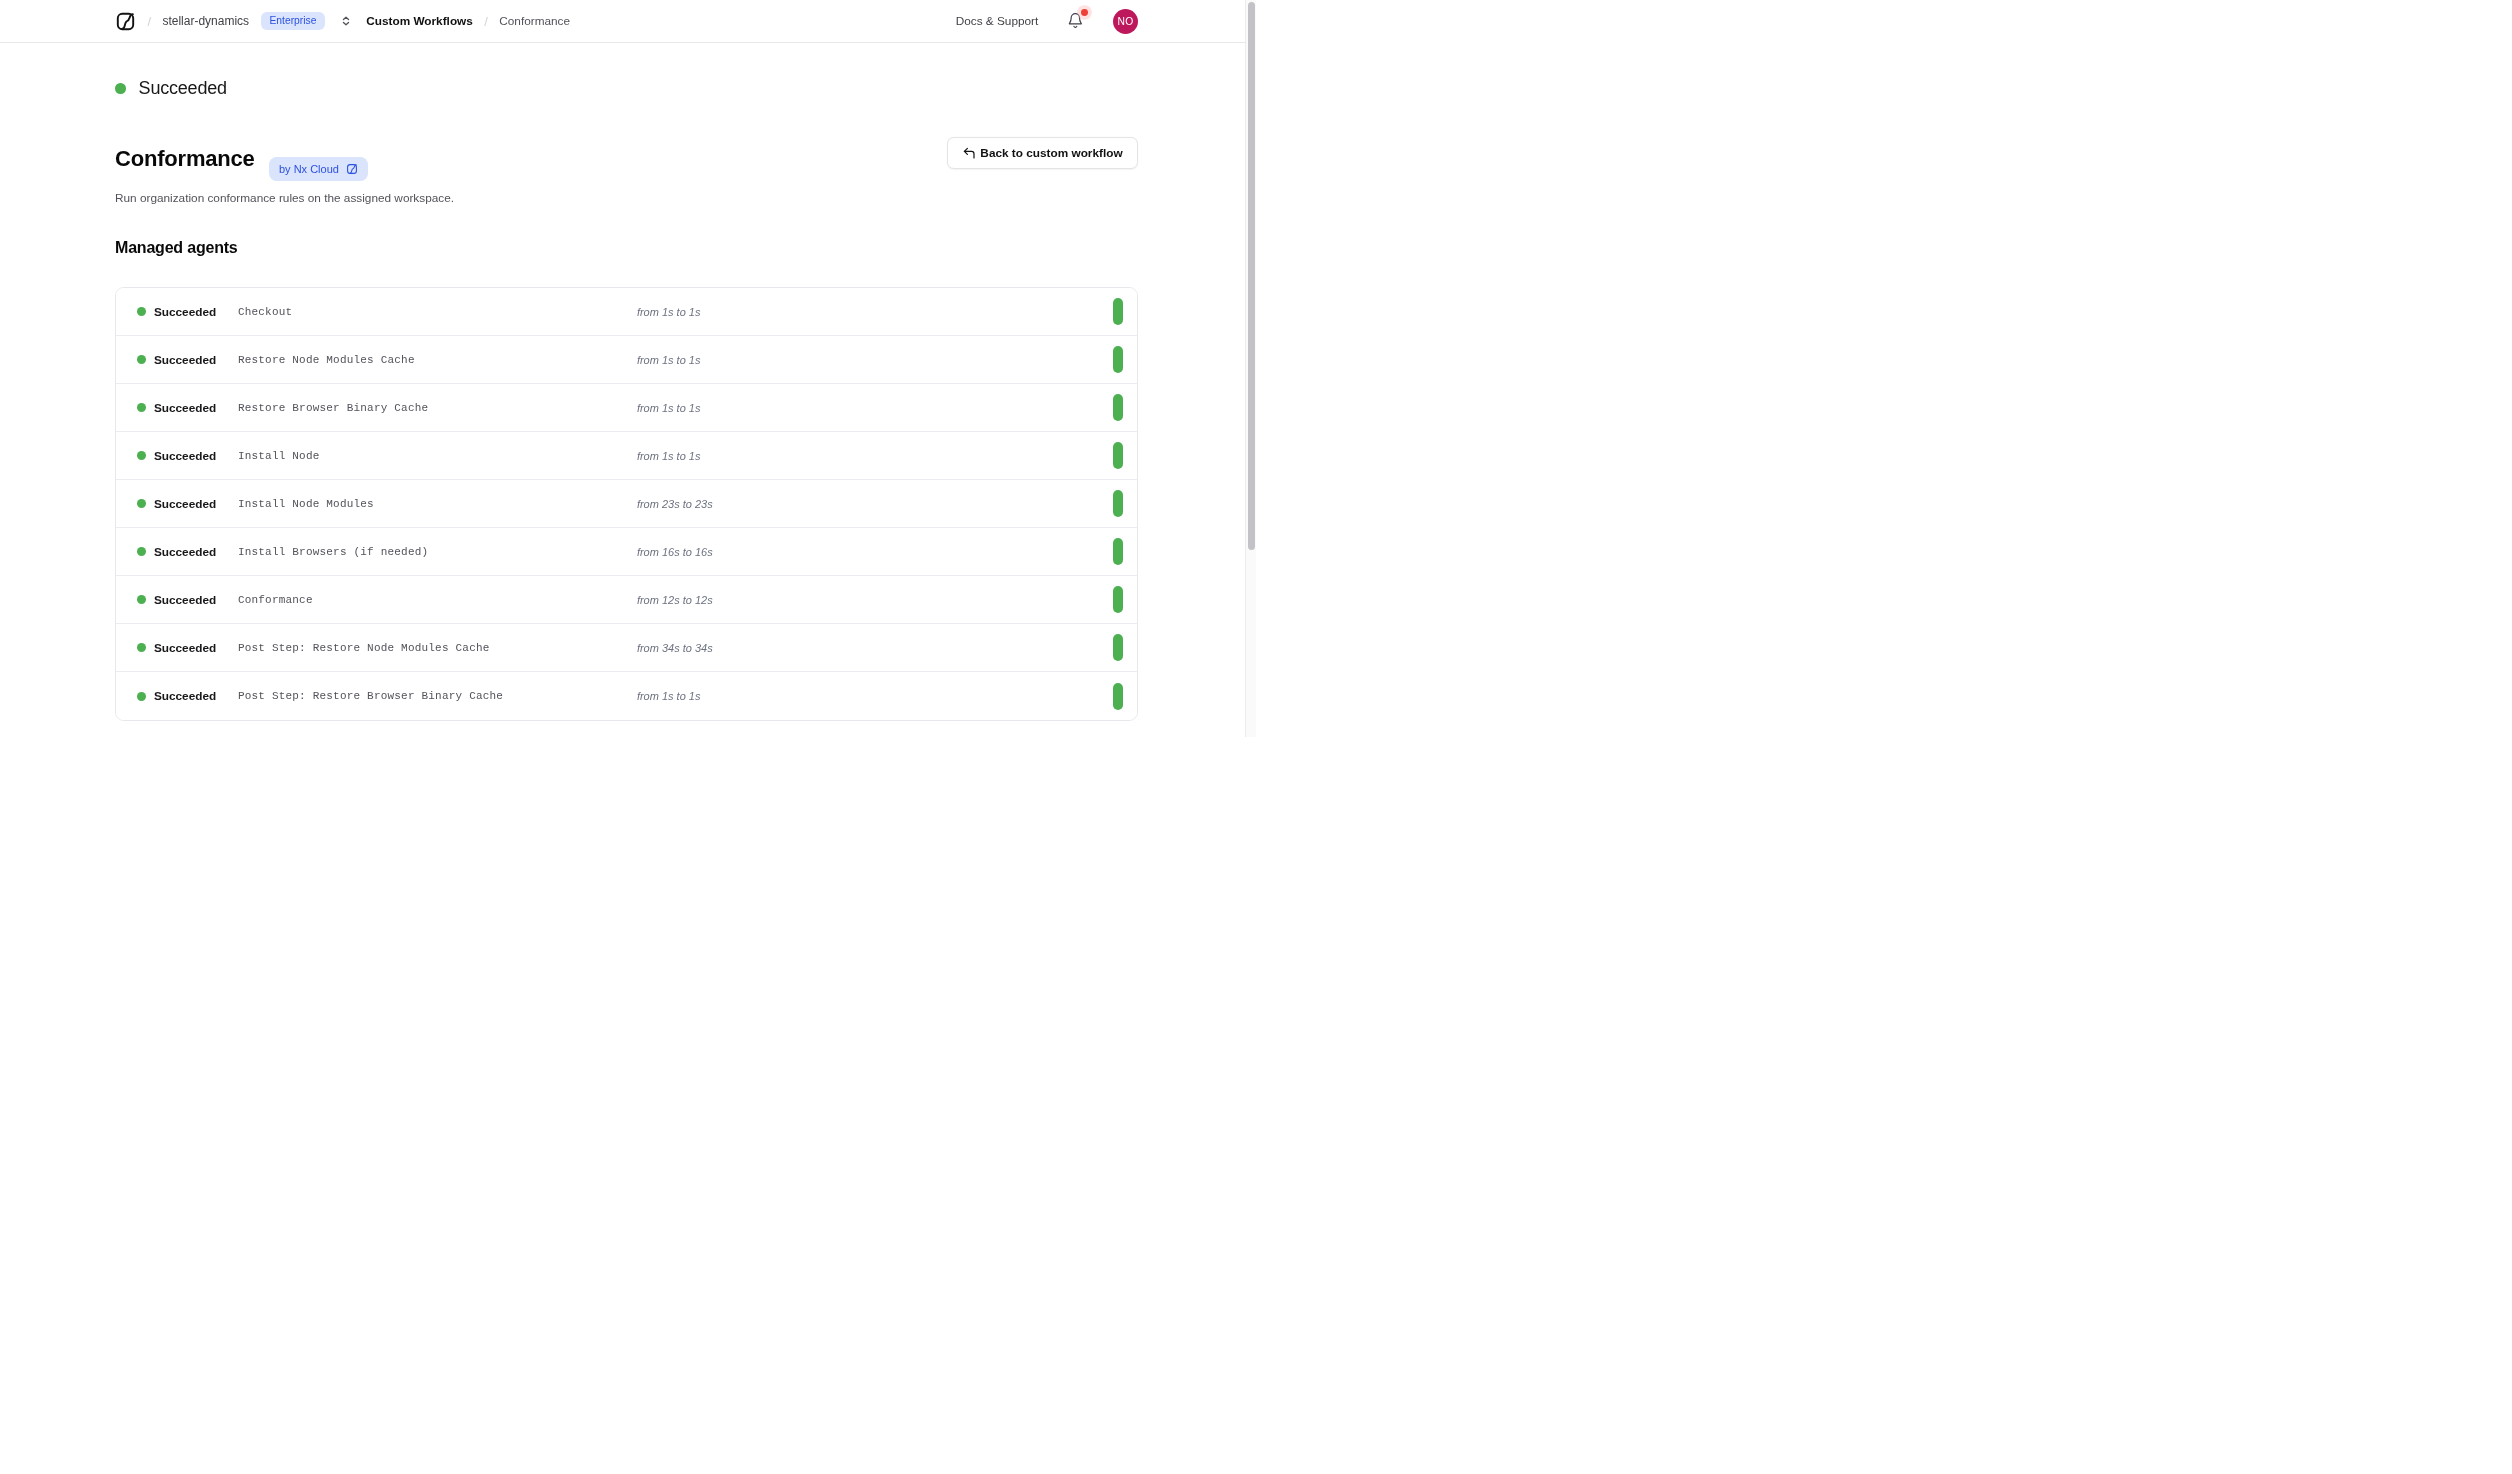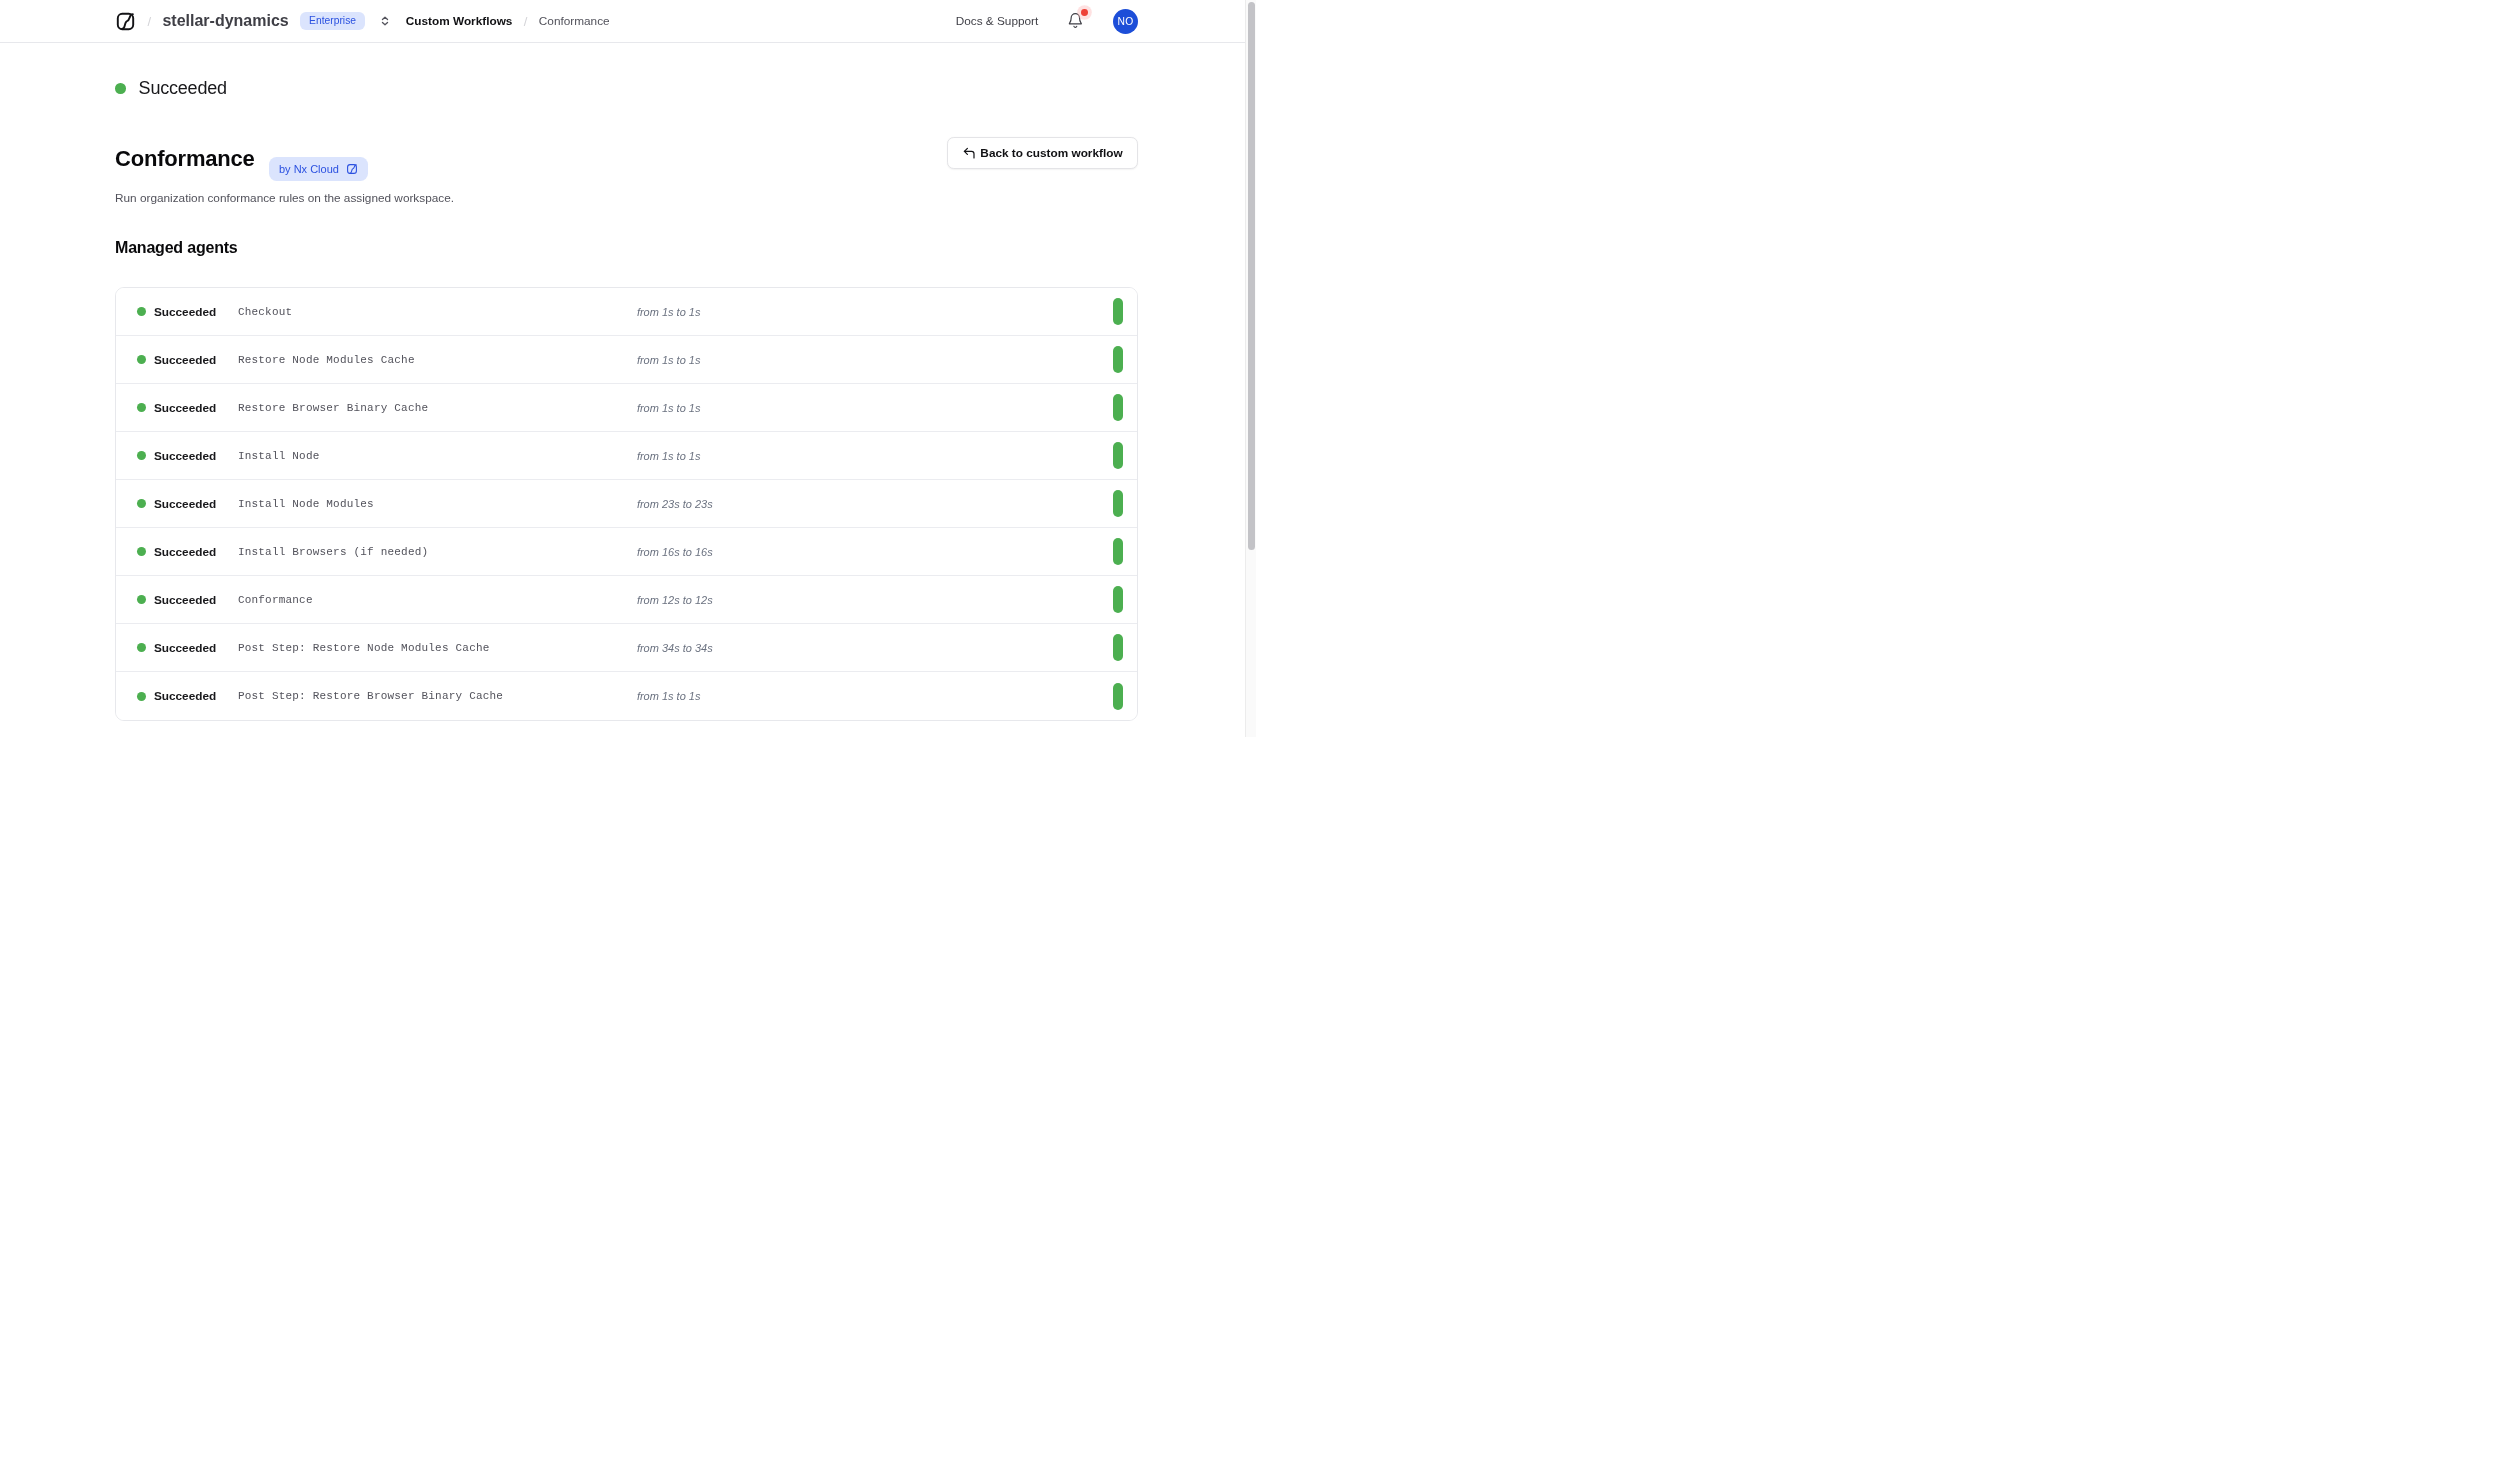--- a/index.html
+++ b/index.html
@@ -12,38 +12,38 @@
 
   
   header {
     height: 43px; display: flex; align-items: center; justify-content: space-between;
     padding: 0 118px 0 115px; border-bottom: 0.8px solid #e7e8ec; background: #ffffff;
   }
   .h-left { display: flex; align-items: center; gap: 11.4px; }
   .nx-logo { display: inline-flex; width: 21px; height: 21px; cursor: pointer; }
   .nx-logo svg { width: 21px; height: 21px; }
   .slash { color: #d4d4d8; font-size: 13px; font-weight: 300; }
-  .bc-ws { font-size: 16px; color: #3f3f46; text-decoration: none; cursor: pointer; font-weight: bold; }
+  .bc-ws { font-size: 12px; color: #3f3f46; text-decoration: none; cursor: pointer; }
   .plan-badge {
     background: #dbe4fd; color: #2b51e0; font-size: 10.3px; font-weight: 500;
     padding: 3.8px 9px; border-radius: 6px; line-height: 1;
   }
   .updown { display: inline-flex; width: 12px; height: 12px; margin: 0 3px; cursor: pointer; }
   .bc-section { font-size: 11.8px; font-weight: 600; color: #111114; text-decoration: none; cursor: pointer; }
   .bc-page { font-size: 11.8px; color: #52525b; }
   .h-right { display: flex; align-items: center; gap: 29px; }
   .docs-link { font-size: 11.8px; color: #3f3f46; text-decoration: none; cursor: pointer; }
   .bell-wrap { position: relative; display: inline-flex; width: 16.7px; height: 18px; cursor: pointer; }
   .bell-wrap svg { width: 16.7px; height: 16.7px; }
   .notif-dot {
     position: absolute; top: -3px; right: -3.8px; width: 6.8px; height: 6.8px;
     background: #ee4037; border-radius: 50%; box-shadow: 0 0 0 3.8px rgba(252,180,180,.40);
   }
   .avatar {
-    width: 25px; height: 25px; border-radius: 50%; background: #1d4ed8;
+    width: 25px; height: 25px; border-radius: 50%; background: #be185d;
     color: #ffffff; font-size: 10.3px; font-weight: 400; letter-spacing: 0.2px;
     display: flex; align-items: center; justify-content: center; cursor: pointer;
   }
 
   
   main { padding: 0 118px 0 115px; }
   .status-line { margin-top: 35px; display: flex; align-items: center; gap: 13px; }
   .dot-lg { width: 10.6px; height: 10.6px; border-radius: 50%; background: #4caf50; flex: none; }
   .status-text { font-size: 18px; font-weight: 500; color: #18181b; letter-spacing: -0.2px; }
   h1.ws-name { margin-top: 24px; font-size: 20.5px; font-weight: 700; color: #09090b; letter-spacing: -0.2px; }

